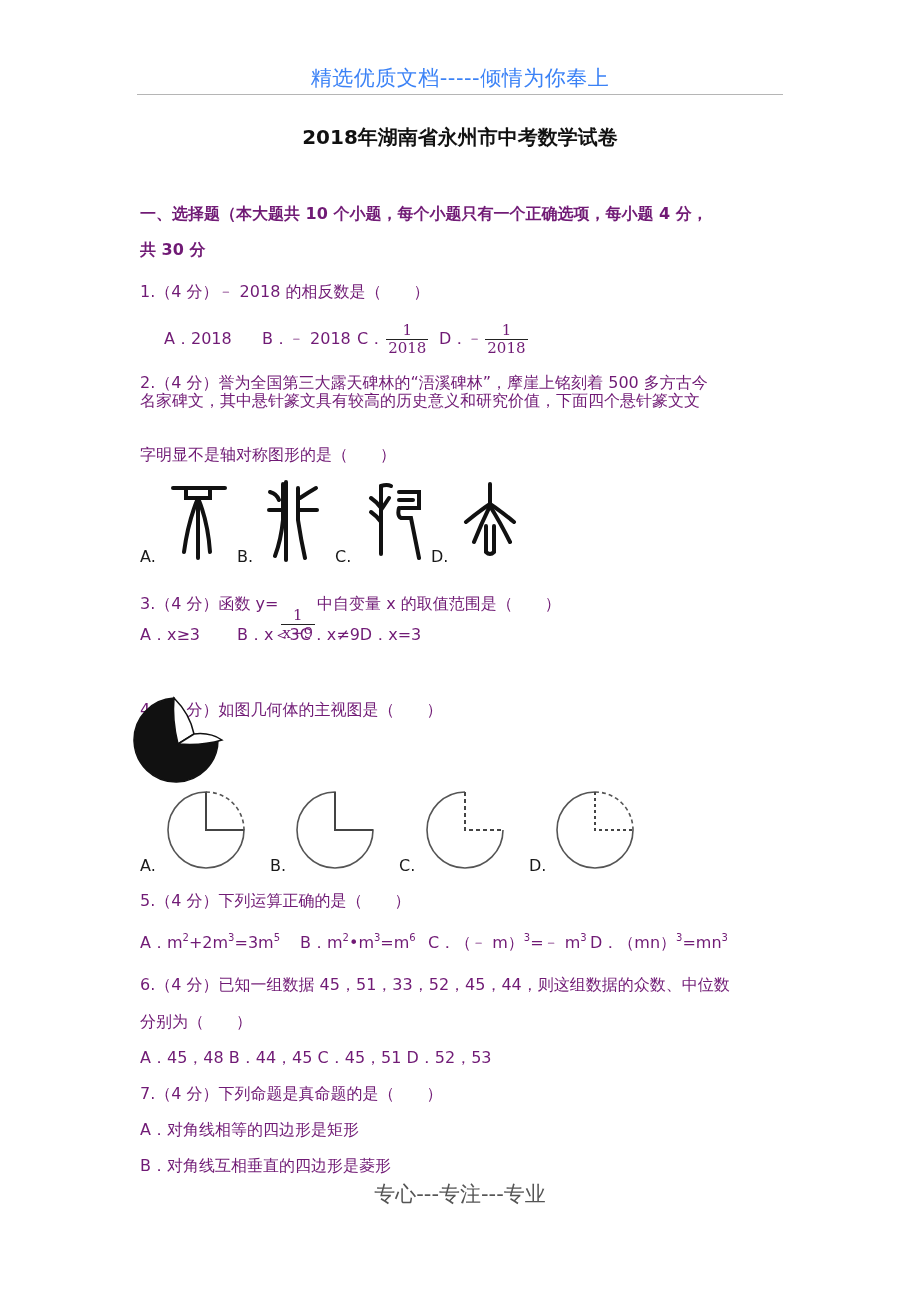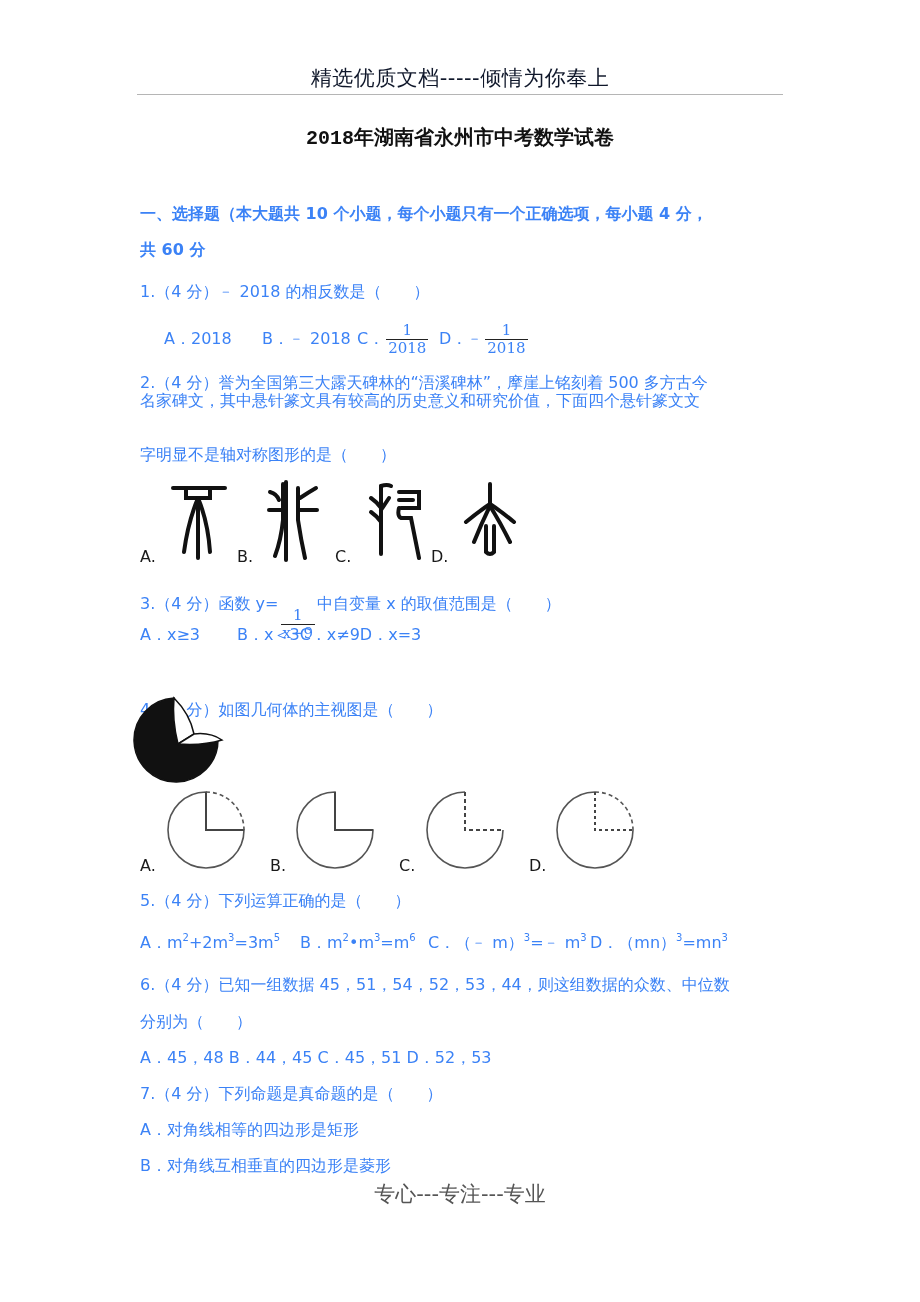--- a/index.html
+++ b/index.html
@@ -1,42 +1,42 @@
 <!DOCTYPE html>
 <html><head>
 <meta charset="utf-8">
 <style>
   html, body { margin: 0; padding: 0; background: #ffffff; }
   body { width: 920px; height: 1302px; position: relative; overflow: hidden;
          font-family: "DejaVu Sans", "Liberation Sans", sans-serif; color: #111; }
   .abs { position: absolute; }
-  .header-text { left: 0; width: 920px; top: 64px; text-align: center; font-size: 21px; color: #0f172a; letter-spacing: 0.5px; }
+  .header-text { left: 0; width: 920px; top: 64px; text-align: center; font-size: 21px; color: #3b82f6; letter-spacing: 0.5px; }
   .header-rule { left: 137px; width: 646px; top: 94px; height: 0; border-top: 1px solid #b5b5b5; }
-  .title { left: 0; width: 920px; top: 124px; text-align: center; font-size: 20px; font-weight: bold; color: #111; font-family: Liberation Mono, monospace; }
-  .line { left: 140px; font-size: 16px; white-space: nowrap; color: #3b82f6; }
+  .title { left: 0; width: 920px; top: 124px; text-align: center; font-size: 20px; font-weight: bold; color: #111; }
+  .line { left: 140px; font-size: 16px; white-space: nowrap; color: #701a75; }
   .bold { font-weight: bold; }
   .opt { display: inline-block; }
   .frac { display: inline-flex; flex-direction: column; align-items: center; vertical-align: middle; font-family: "DejaVu Serif", serif; font-size: 15px; line-height: 17px; margin: 0 2px; }
   .frac .num { padding: 0 2px; }
   .frac .den { border-top: 1px solid #222; padding: 0 2px; }
   sup { font-size: 10px; vertical-align: 7px; }
   .footer-text { left: 0; width: 920px; top: 1180px; text-align: center; font-size: 21px; color: #555; }
   svg { position: absolute; overflow: visible; }
   .lbl { font-size: 16px; color: #1a1a1a; }
 </style>
 </head>
 <body>
 
 <div class="abs header-text">精选优质文档-----倾情为你奉上</div>
 <div class="abs header-rule"></div>
 
 <div class="abs title">2018年湖南省永州市中考数学试卷</div>
 
 <div class="abs line bold" style="top:204px;">一、选择题（本大题共 10 个小题，每个小题只有一个正确选项，每小题 4 分，</div>
-<div class="abs line bold" style="top:240px;">共 60 分</div>
+<div class="abs line bold" style="top:240px;">共 30 分</div>
 
 <div class="abs line" style="top:282px;">
   <span>1.</span><span>（4 分）</span><span>﹣ 2018 的相反数是（　　）</span>
 </div>
 <div class="abs line" style="top:322px;">
   <span class="opt" style="width:98px;margin-left:24px;"><span>A．</span><span>2018</span></span><span class="opt" style="width:95px;"><span>B．</span><span>﹣ 2018</span></span><span class="opt" style="width:82px;"><span>C．</span><span class="frac">
         <span class="num">1</span>
         <span class="den">2018</span>
       </span></span><span class="opt"><span>D．</span><span>﹣</span><span class="frac">
         <span class="num">1</span>
@@ -144,21 +144,21 @@
 </svg>
 
 <div class="abs line" style="top:891px;">
   <span>5.</span><span>（4 分）</span><span>下列运算正确的是（　　）</span>
 </div>
 <div class="abs line" style="top:932px;">
   <span class="opt" style="width:160px;"><span>A．</span><span>m</span><sup>2</sup><span>+2m</span><sup>3</sup><span>=3m</span><sup>5</sup></span><span class="opt" style="width:128px;"><span>B．</span><span>m</span><sup>2</sup><span>•m</span><sup>3</sup><span>=m</span><sup>6</sup></span><span class="opt" style="width:162px;"><span>C．</span><span>（﹣ m）</span><sup>3</sup><span>=﹣ m</span><sup>3</sup></span><span class="opt"><span>D．</span><span>（mn）</span><sup>3</sup><span>=mn</span><sup>3</sup></span>
 </div>
 
 <div class="abs line" style="top:975px;">
-  <span>6.</span><span>（4 分）</span><span>已知一组数据 45，51，54，52，53，44，则这组数据的众数、中位数</span>
+  <span>6.</span><span>（4 分）</span><span>已知一组数据 45，51，33，52，45，44，则这组数据的众数、中位数</span>
 </div>
 <div class="abs line" style="top:1012px;">分别为（　　）</div>
 <div class="abs line" style="top:1048px;">A．45，48  B．44，45  C．45，51  D．52，53</div>
 
 <div class="abs line" style="top:1084px;">
   <span>7.</span><span>（4 分）</span><span>下列命题是真命题的是（　　）</span>
 </div>
 <div class="abs line" style="top:1120px;">A．对角线相等的四边形是矩形</div>
 <div class="abs line" style="top:1156px;">B．对角线互相垂直的四边形是菱形</div>
 

